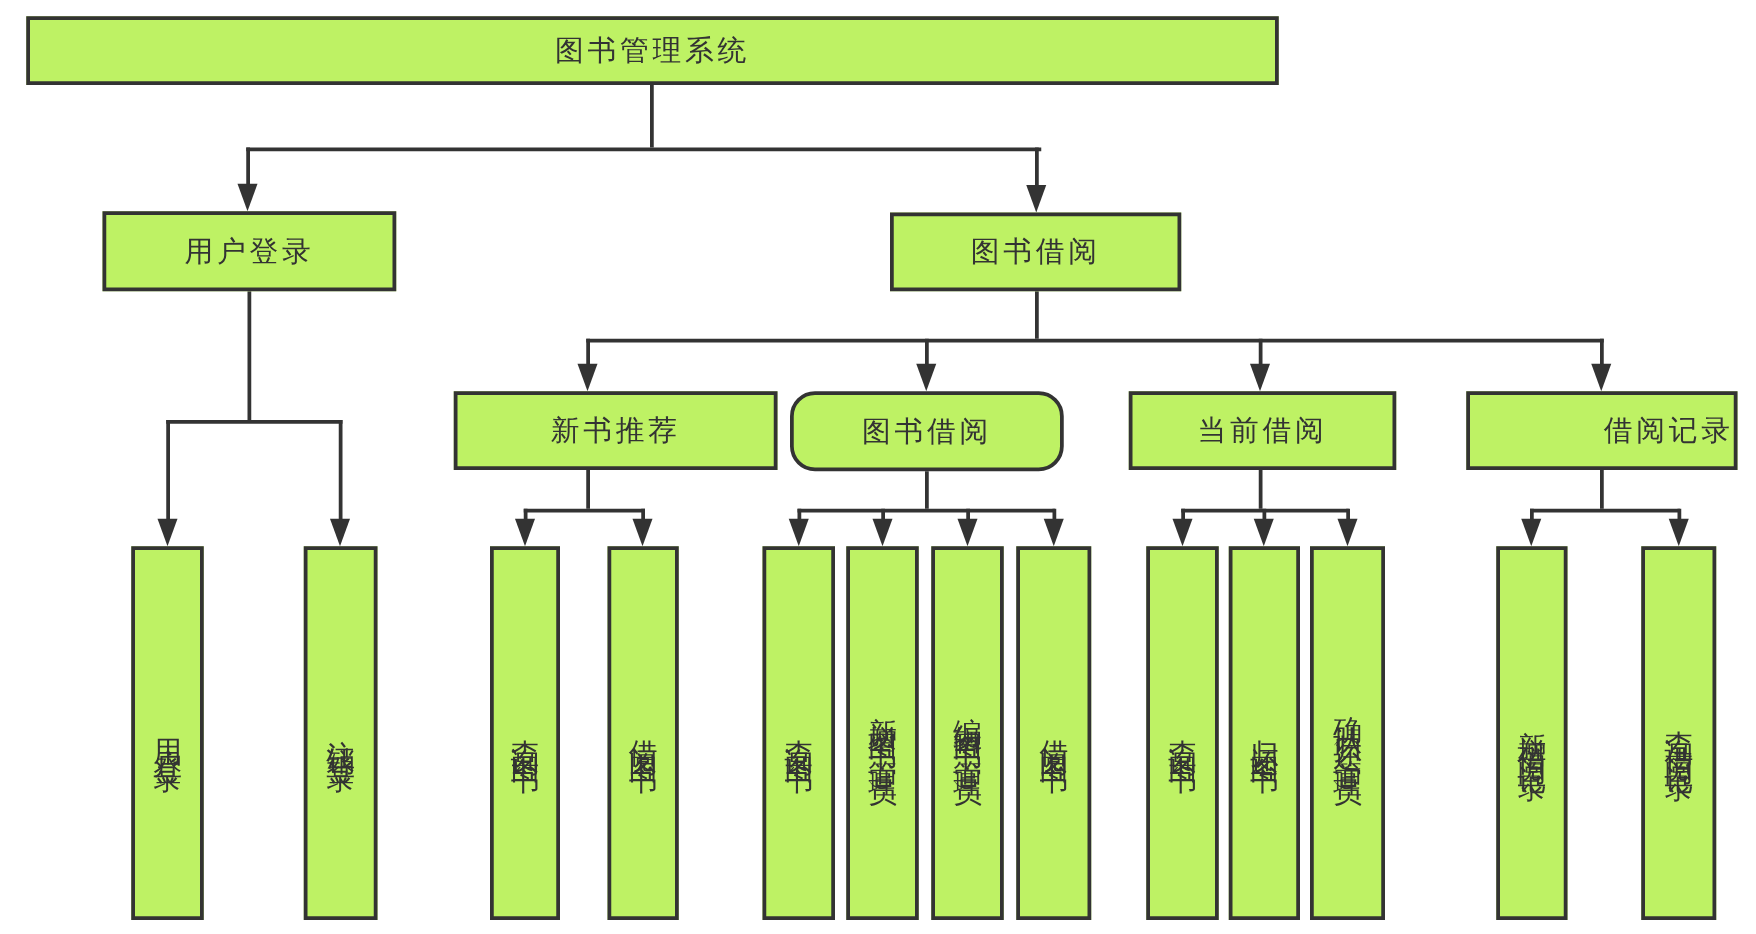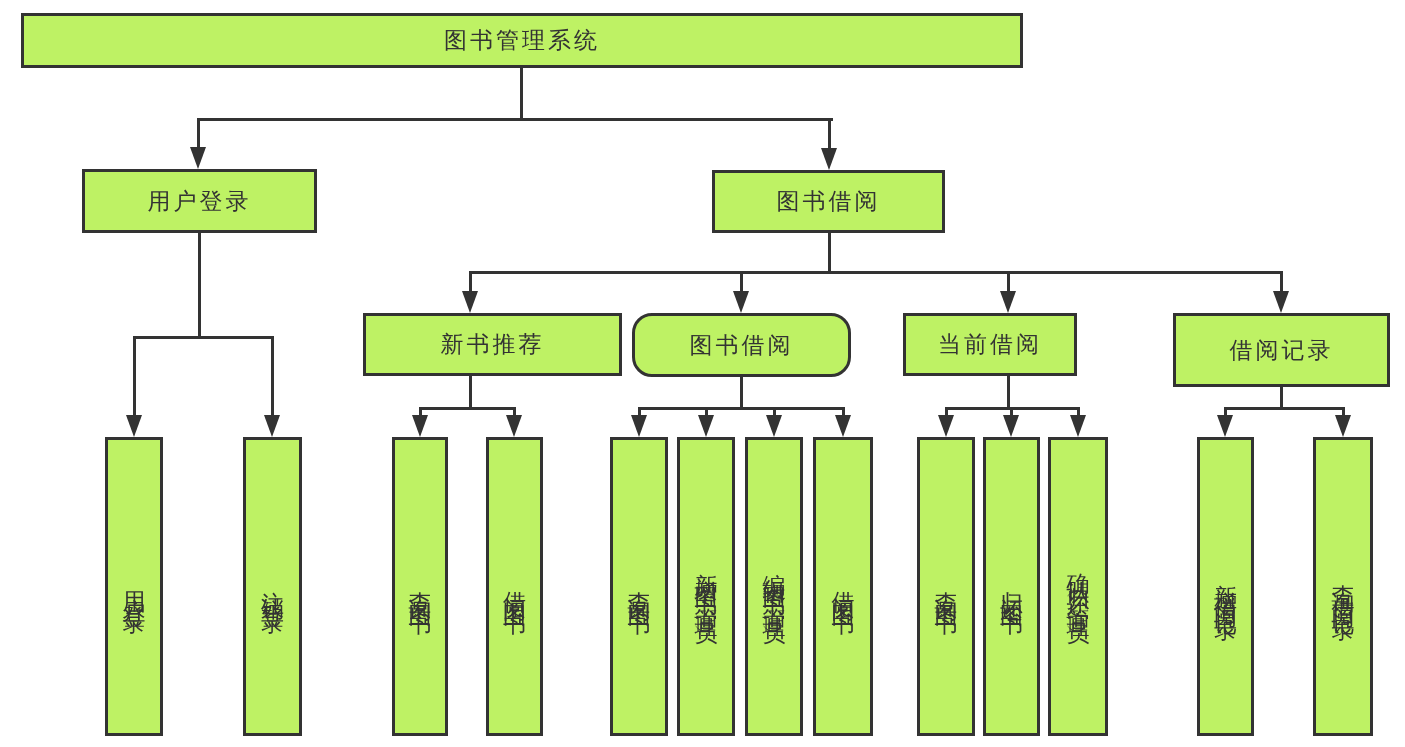--- a/index.html
+++ b/index.html
@@ -108,24 +108,24 @@
   <div class="box" style="left:712px; top:170px; width:233px; height:63px;">
     <span class="hlabel">图书借阅</span>
   </div>
 
   <div class="box" style="left:363px; top:313px; width:259px; height:63px;">
     <span class="hlabel">新书推荐</span>
   </div>
   <div class="box" style="left:632px; top:313px; width:219px; height:64px;border-radius:20px;">
     <span class="hlabel">图书借阅</span>
   </div>
-  <div class="box" style="left:903px; top:313px; width:174px; height:63px;">
+  <div class="box" style="left:903px; top:313px; width:214px; height:63px;">
     <span class="hlabel">当前借阅</span>
   </div>
-  <div class="box" style="left:1173px; top:313px; width:217px; height:74px;">
+  <div class="box" style="left:1173px; top:313px; width:217px; height:63px;justify-content:flex-end;">
     <span class="hlabel">借阅记录</span>
   </div>
 
   <div class="box" style="left:105px; top:437px; width:58px; height:299px;">
     <span class="vtext">用户登录</span>
   </div>
   <div class="box" style="left:243px; top:437px; width:59px; height:299px;">
     <span class="vtext">注销登录</span>
   </div>
 

